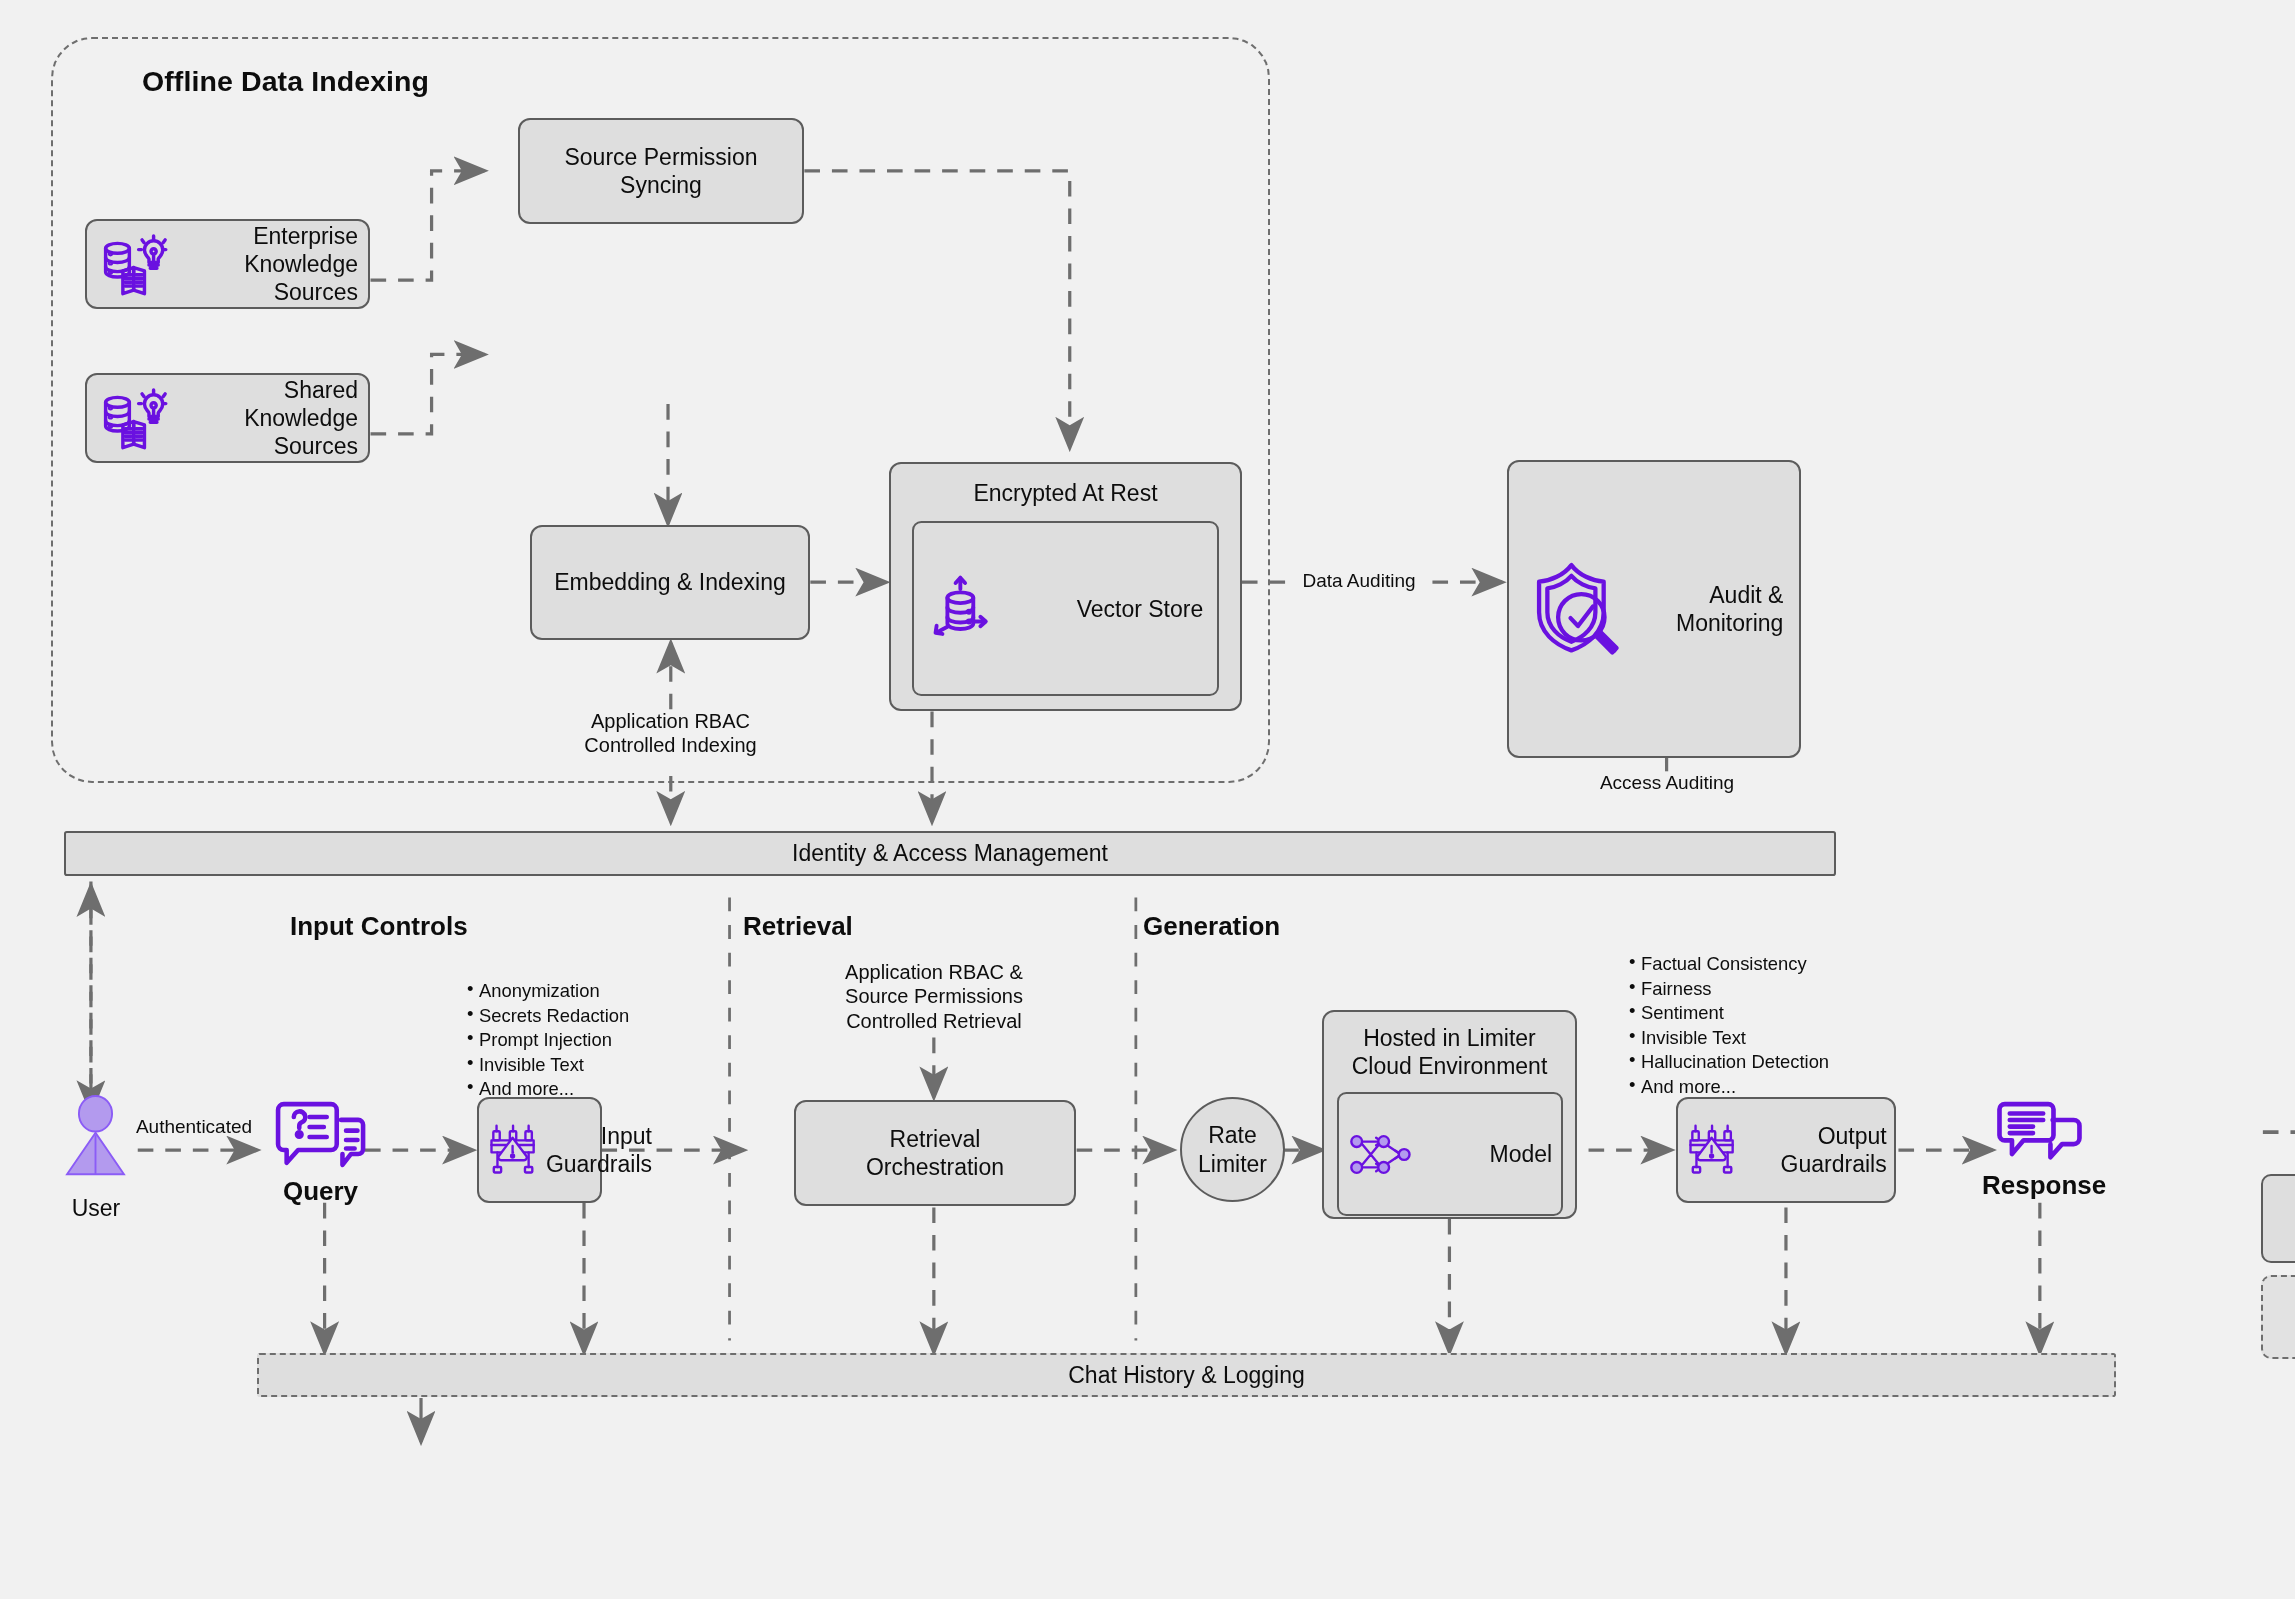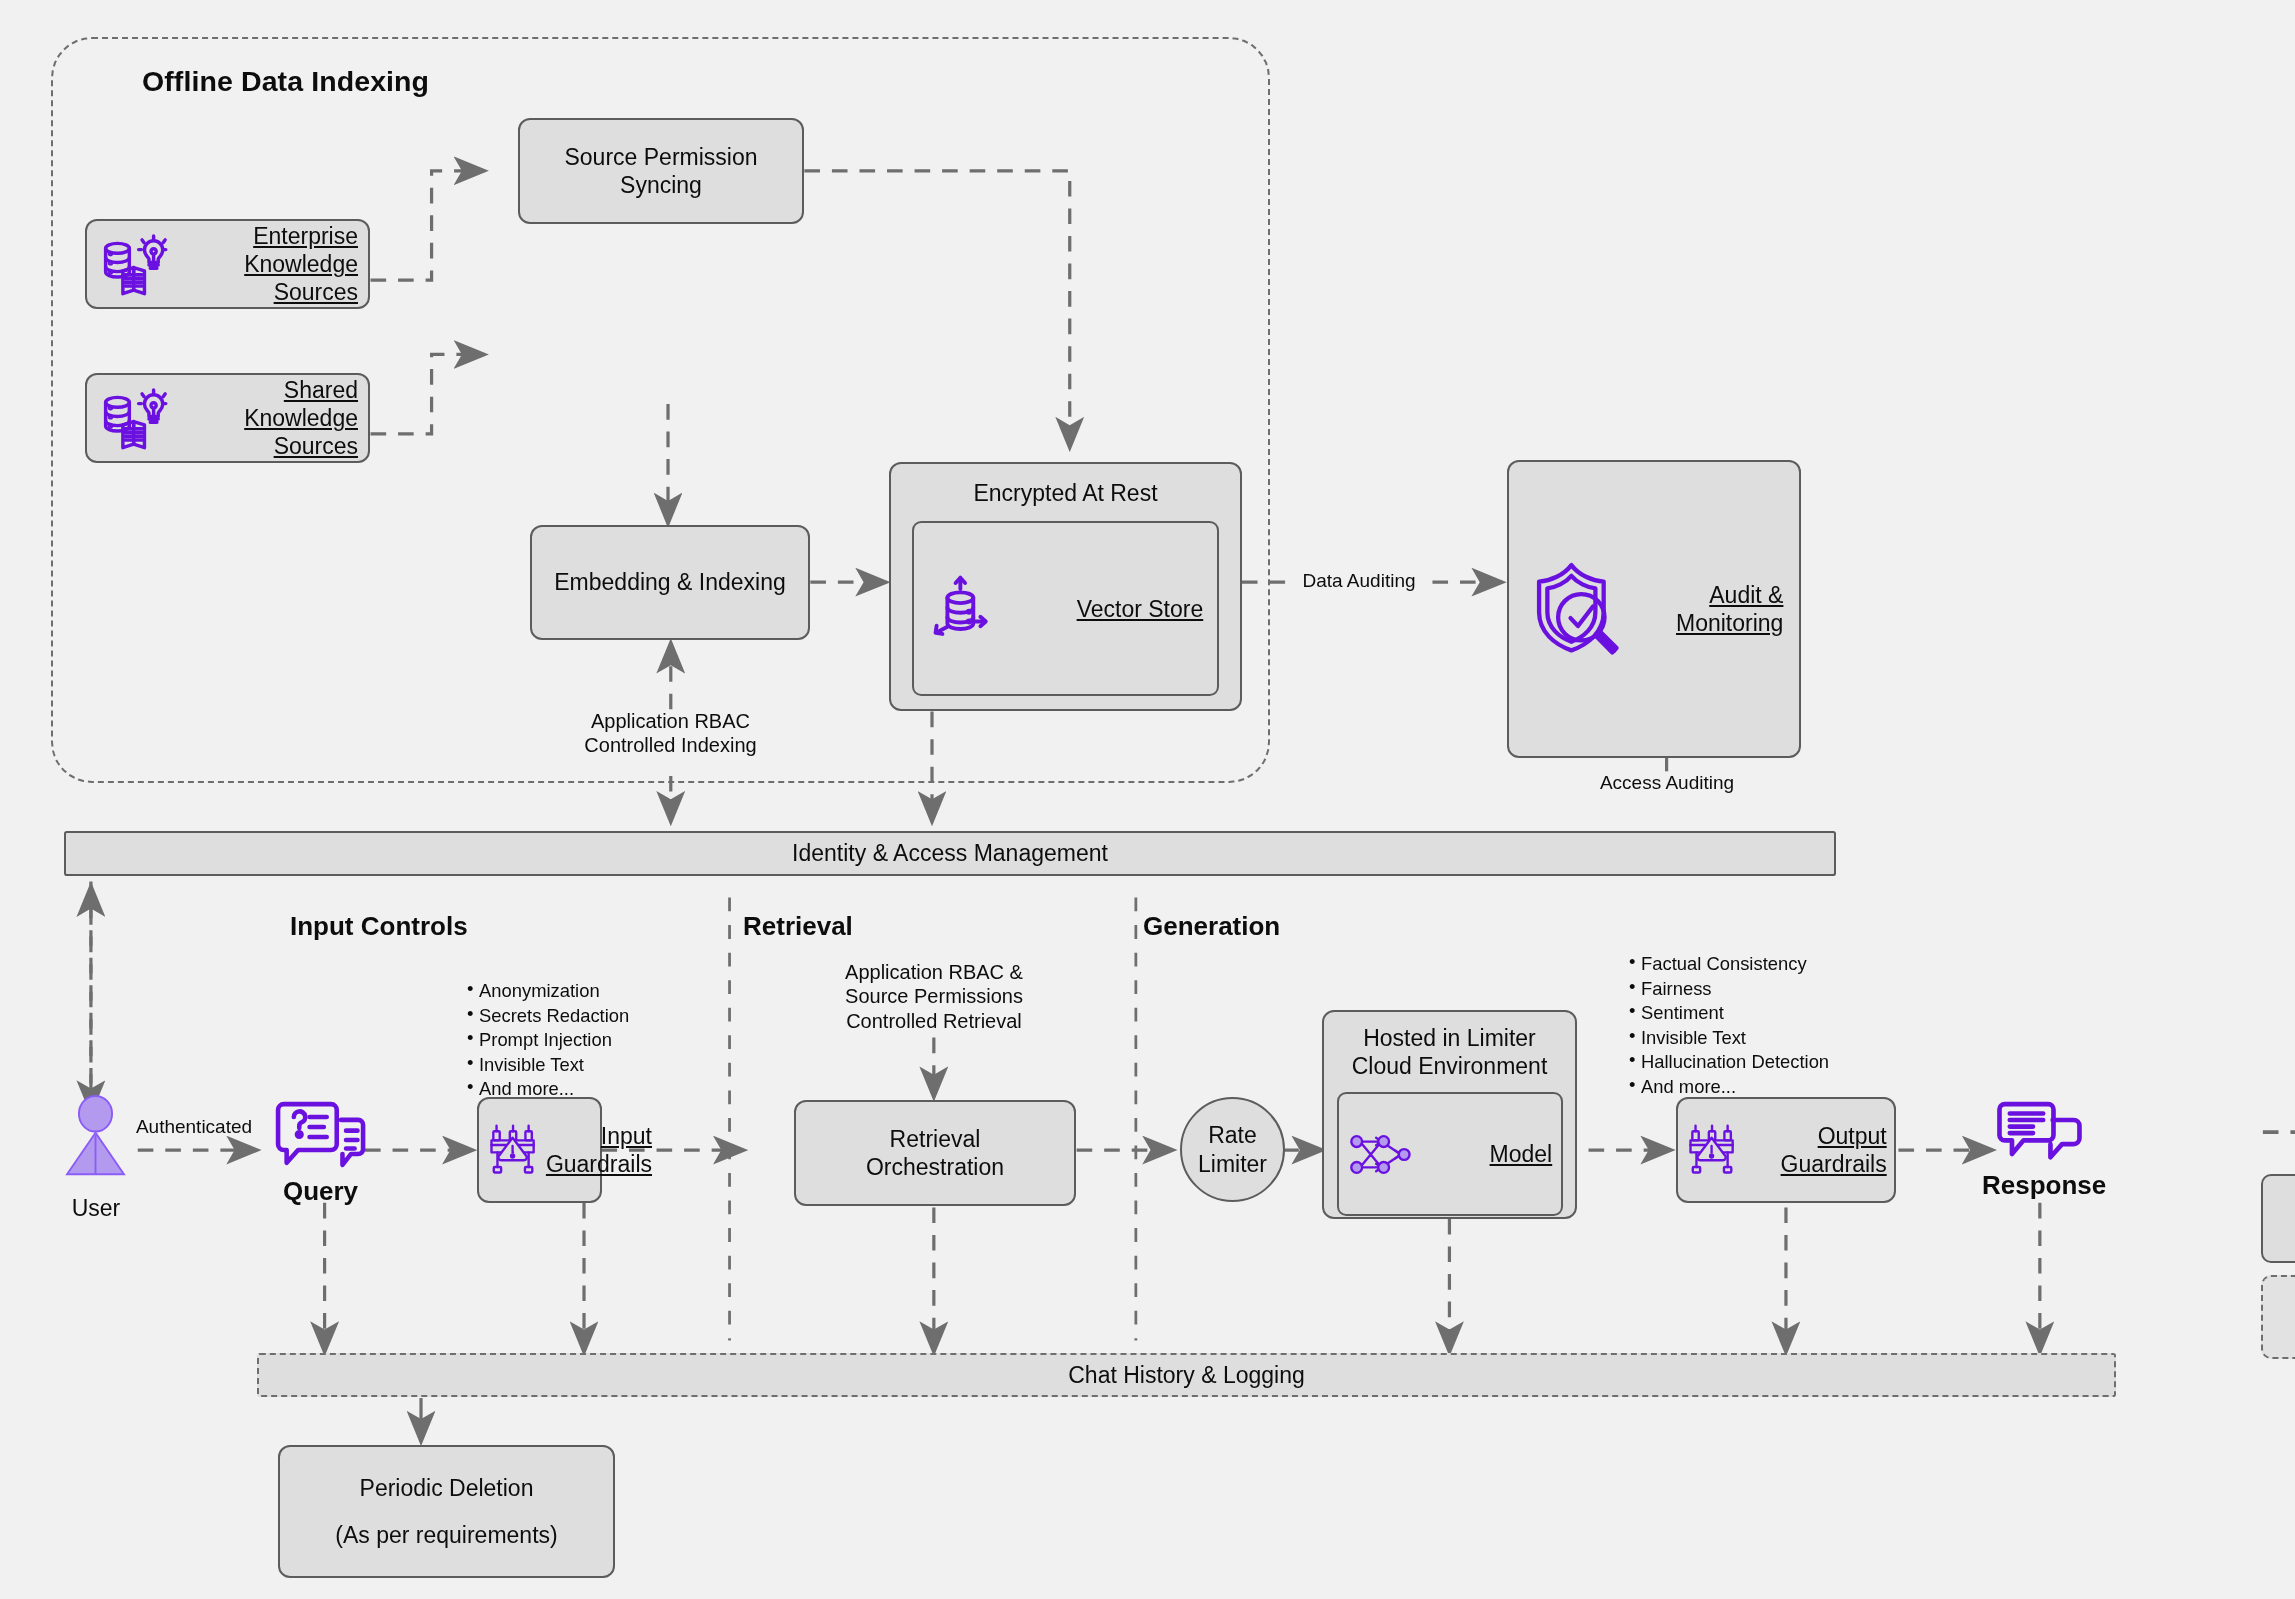--- a/index.html
+++ b/index.html
@@ -21,21 +21,21 @@
 
   .lbl{white-space:pre-line;line-height:1.22;}
   .t-heading{font-weight:bold;font-size:28.5px;letter-spacing:0.1px;}
   .t-sec{font-weight:bold;font-size:26px;}
   .t-node{font-size:23px;}
   .t-small{font-size:20px;}
   .t-edge{font-size:19px;}
 
   
   .iconrow{display:flex;align-items:center;width:100%;height:100%;
-           padding:0 10px;box-sizing:border-box;text-decoration:underline;}
+           padding:0 10px;box-sizing:border-box;}
   .iconrow .ic{flex:0 0 auto;display:flex;align-items:center;justify-content:center;}
   .iconrow .tx{flex:1 1 auto;text-align:right;padding-left:4.6px;}
 
   ul.blist{margin:0;padding:0;list-style:none;}
   ul.blist li{display:flex;align-items:flex-start;margin:0 0 2.8px 0;}
   ul.blist li .dot{width:12px;flex:0 0 12px;font-size:18.4px;line-height:1;}
   ul.blist li .txt{font-size:18.4px;line-height:1.18;white-space:nowrap;}
 
   svg{display:block;overflow:visible;}
   .edge-layer{position:absolute;inset:0;pointer-events:none;}
@@ -386,24 +386,20 @@
       <path d="M9.5,10.5 h23 M9.5,15 h23 M9.5,19.5 h16 M9.5,24 h16"></path>
       <path d="M39,15 h14.5 a4,4 0 0 1 4,4 v8.6 a4,4 0 0 1 -4,4 h-8 l-8,9 v-9"></path>
     </svg>
   </div>
   <div class="abs lbl t-sec" style="left:1982px;top:1170px;width:119px;text-align:center;">Response</div>
 
   <div class="abs bar dashed" style="left:257px;top:1353px;width:1859px;height:44px;">
     <div class="lbl t-node">Chat History &amp; Logging</div>
   </div>
 
-  <div class="abs box" style="left:278px;top:1445px;width:337px;height:133px;flex-direction:column;">
-    <div class="lbl t-node">Periodic Deletion</div>
-    <div class="lbl t-node" style="margin-top:18.4px;">(As per requirements)</div>
-  </div>
 
   <div class="abs" style="left:2261px;top:1102px;width:500px;">
 
     <div style="display:flex;align-items:center;height:60px;">
       <div style="width:152px;flex:0 0 152px;">
         <svg width="138" height="18.4" viewBox="0 0 300 40">
           <g fill="none" stroke="#6e6e6e" stroke-width="8" stroke-dasharray="34 26">
             <path d="M4,20 H250"></path>
           </g>
           <path d="M250,6 L282,20 L250,34 L258,20 z" fill="#6e6e6e"></path>

